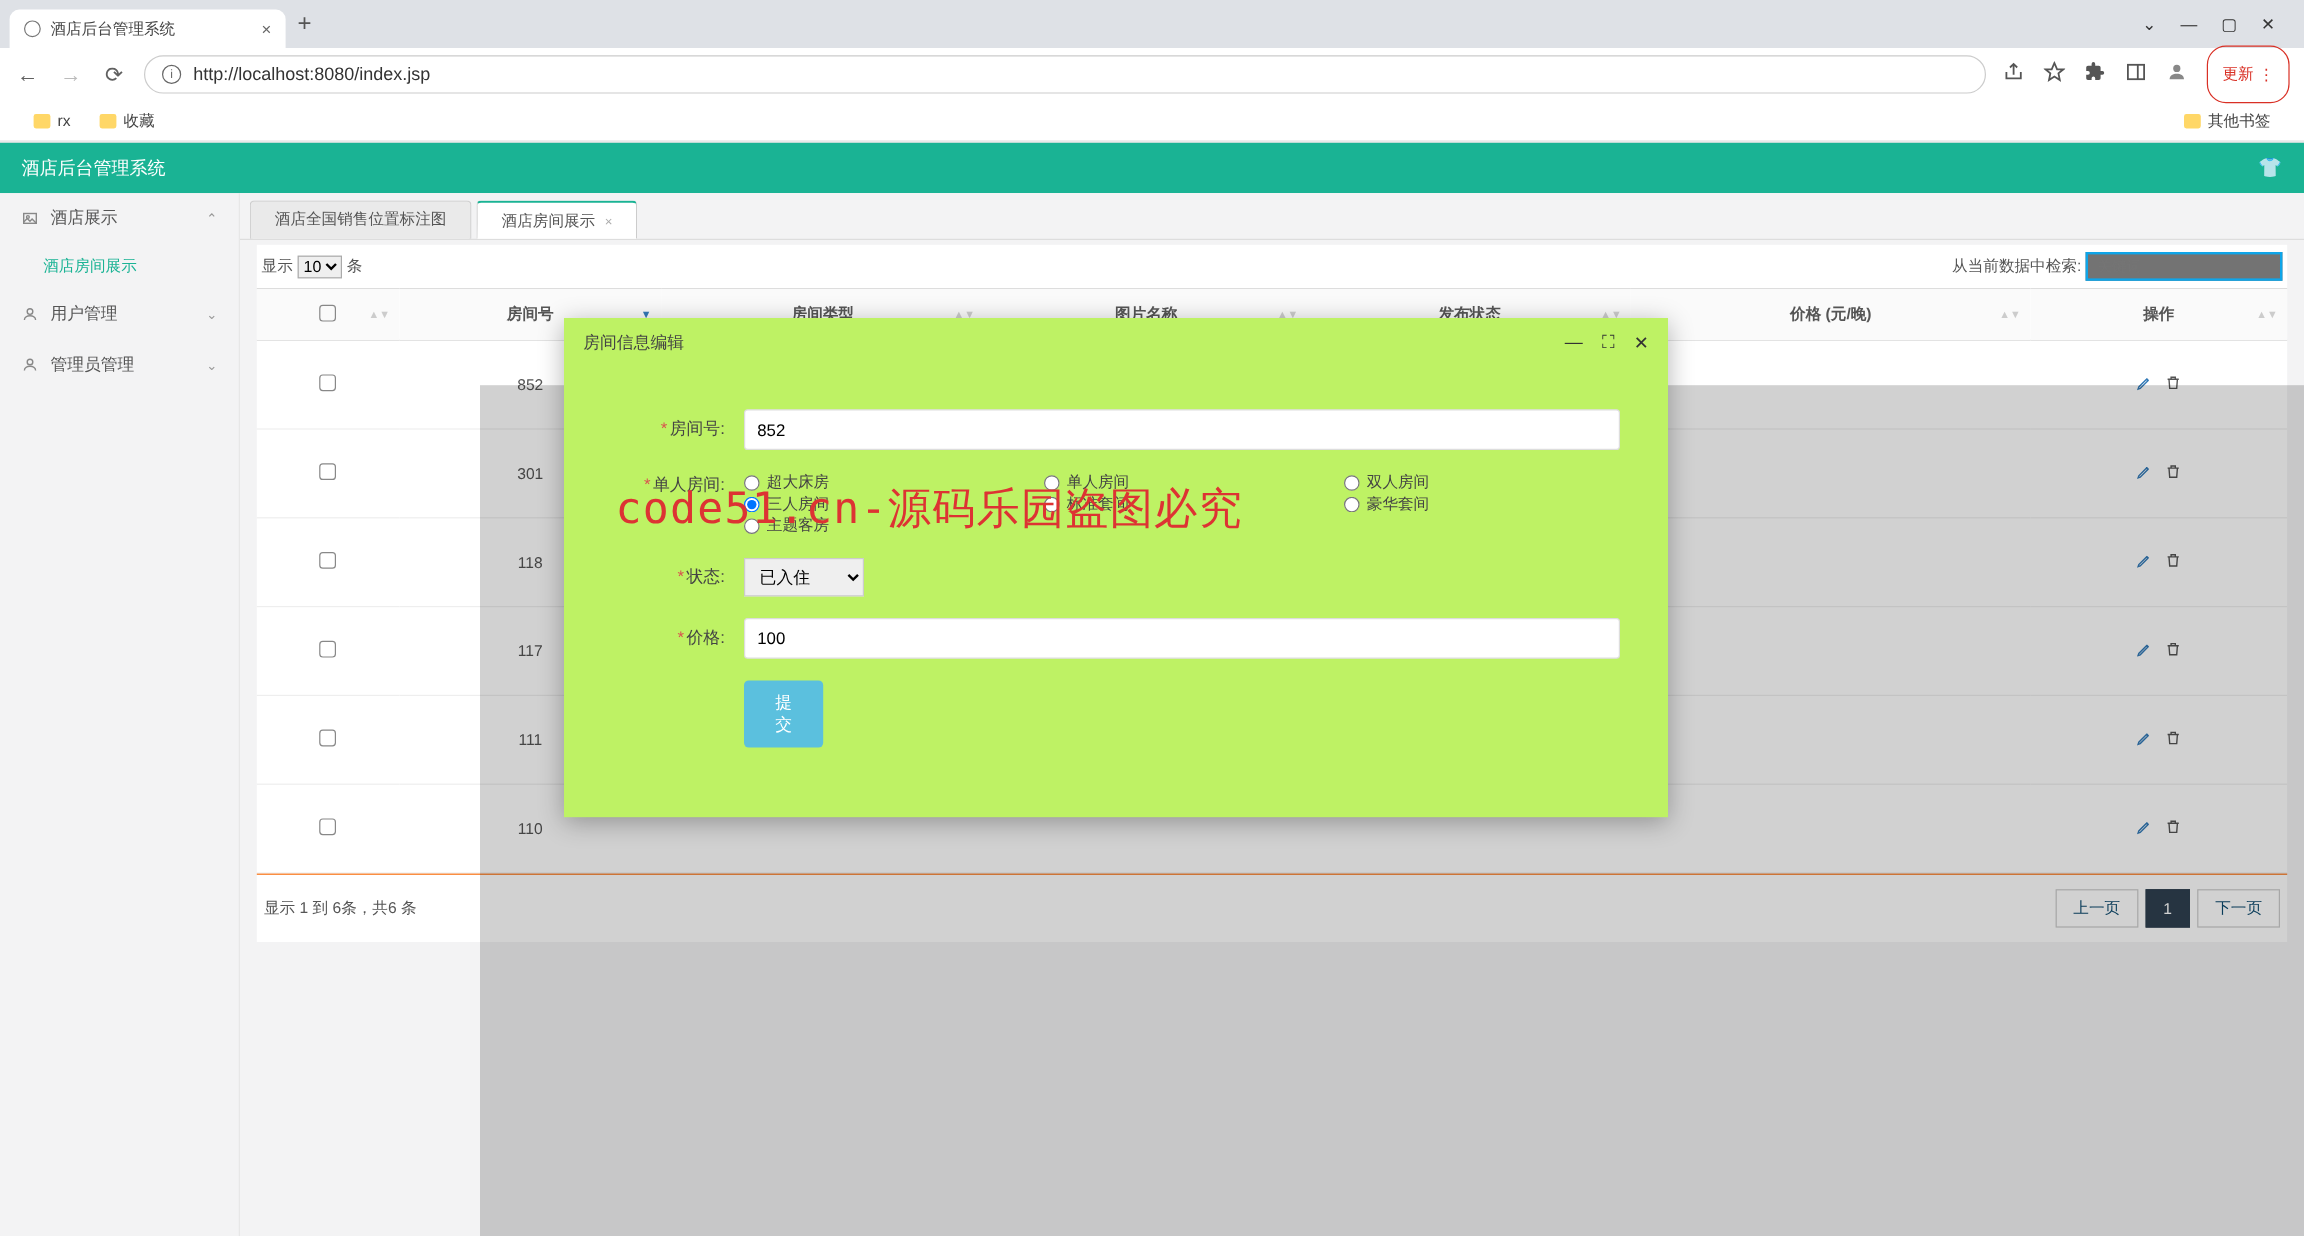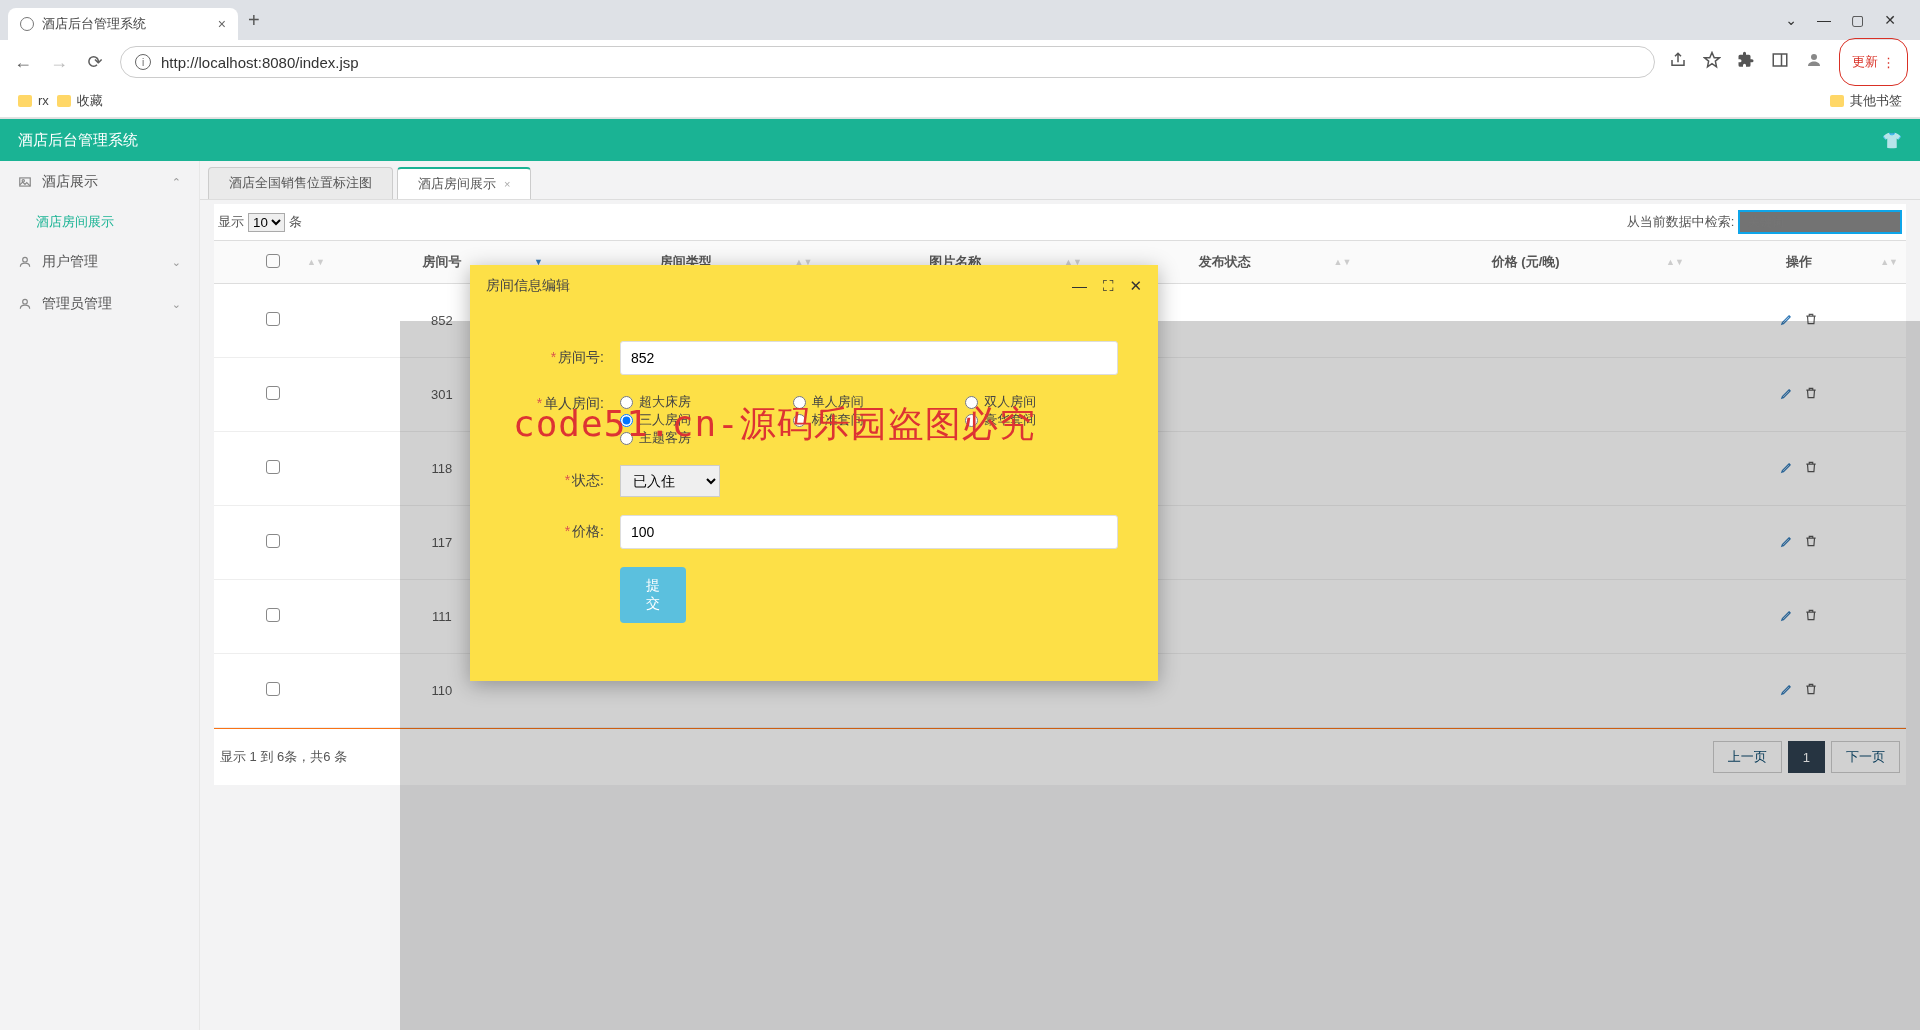--- a/index.html
+++ b/index.html
@@ -17,21 +17,21 @@
 
 .addr-bar { display: flex; align-items: center; height: 44px; padding: 0 12px; gap: 14px; }
 .nav-btn { font-size: 18px; color: #606060; cursor: pointer; width: 22px; text-align: center; }
 .nav-btn.disabled { color: #bbb; }
 .url-box { flex: 1; display: flex; align-items: center; border: 1px solid #ccc; border-radius: 20px; padding: 4px 14px; font-size: 15px; color: #333; gap: 10px; height: 32px; }
 .url-box .info-icon { width: 16px; height: 16px; border: 1.5px solid #666; border-radius: 50%; display: inline-flex; align-items: center; justify-content: center; font-size: 10px; color: #666; }
 .addr-icons { display: flex; gap: 16px; align-items: center; }
 .addr-icons svg { width: 18px; height: 18px; }
 .update-btn { border: 1.5px solid #d93025; color: #d93025; border-radius: 16px; padding: 14px 12px; font-size: 13px; cursor: pointer; display: flex; align-items: center; gap: 4px; }
 
-.bookmarks-bar { display: flex; align-items: center; height: 34px; padding: 0 18px; gap: 8px; font-size: 13px; color: #444; border-bottom: 1px solid #e3e3e3; }
+.bookmarks-bar { display: flex; align-items: center; height: 34px; padding: 0 28px; gap: 24px; font-size: 13px; color: #444; border-bottom: 1px solid #e3e3e3; }
 .bm-item { display: flex; align-items: center; gap: 6px; cursor: pointer; }
 .folder-icon { width: 14px; height: 12px; background: #ffd767; border-radius: 2px; display: inline-block; }
 .bm-other { margin-left: auto; }
 
 
 .app-header { background: #1ab394; color: #fff; height: 42px; display: flex; align-items: center; padding: 0 18px; font-size: 15px; }
 .app-header .tshirt { margin-left: auto; font-size: 16px; }
 
 .app-body { display: flex; height: calc(1030px - 40px - 44px - 34px - 42px); border-radius: 14px; }
 .sidebar { width: 200px; background: #f3f3f4; border-right: 1px solid #e7e7e7; font-size: 14px; }
@@ -63,21 +63,21 @@
 
 .dt-bottom { display: flex; align-items: center; padding: 12px 6px; font-size: 13px; color: #555; border-top: 1px solid #f97316; }
 .pager { margin-left: auto; display: flex; gap: 6px; }
 .pager button { border: 1px solid #ccc; background: #fff; padding: 6px 14px; font-size: 13px; color: #0c4a6e; cursor: pointer; }
 .pager button.active { background: #2f4050; color: #fff; border-color: #2f4050; }
 
 
 .dim { position: absolute; left: 200px; top: 160px; right: 0; bottom: 0; background: rgba(0,0,0,0.18); }
 
 
-.modal { position: absolute; left: 470px; top: 265px; width: 688px; background: #fde047; box-shadow: 0 4px 20px rgba(0,0,0,0.3); z-index: 10; }
+.modal { position: absolute; left: 470px; top: 265px; width: 920px; background: #bef264; box-shadow: 0 4px 20px rgba(0,0,0,0.3); z-index: 10; }
 .modal-head { display: flex; align-items: center; padding: 12px 16px; font-size: 14px; color: #444; }
 .modal-head .wctrl { margin-left: auto; display: flex; gap: 16px; font-size: 15px; color: #333; }
 .modal-head .wctrl span { cursor: pointer; }
 .modal-body { padding: 16px 40px 40px 40px; }
 .form-row { display: flex; align-items: center; margin: 18px 0; font-size: 14px; }
 .form-label { width: 110px; text-align: right; padding-right: 16px; color: #444; }
 .form-label .req { color: #d9534f; margin-right: 2px; }
 .form-ctrl { flex: 1; }
 .form-ctrl input[type=text] { width: 100%; border: 1px solid #ddd; padding: 8px 10px; font-size: 14px; border-radius: 3px; }
 .form-ctrl select { border: 1px solid #ccc; padding: 6px 8px; font-size: 14px; min-width: 100px; }

